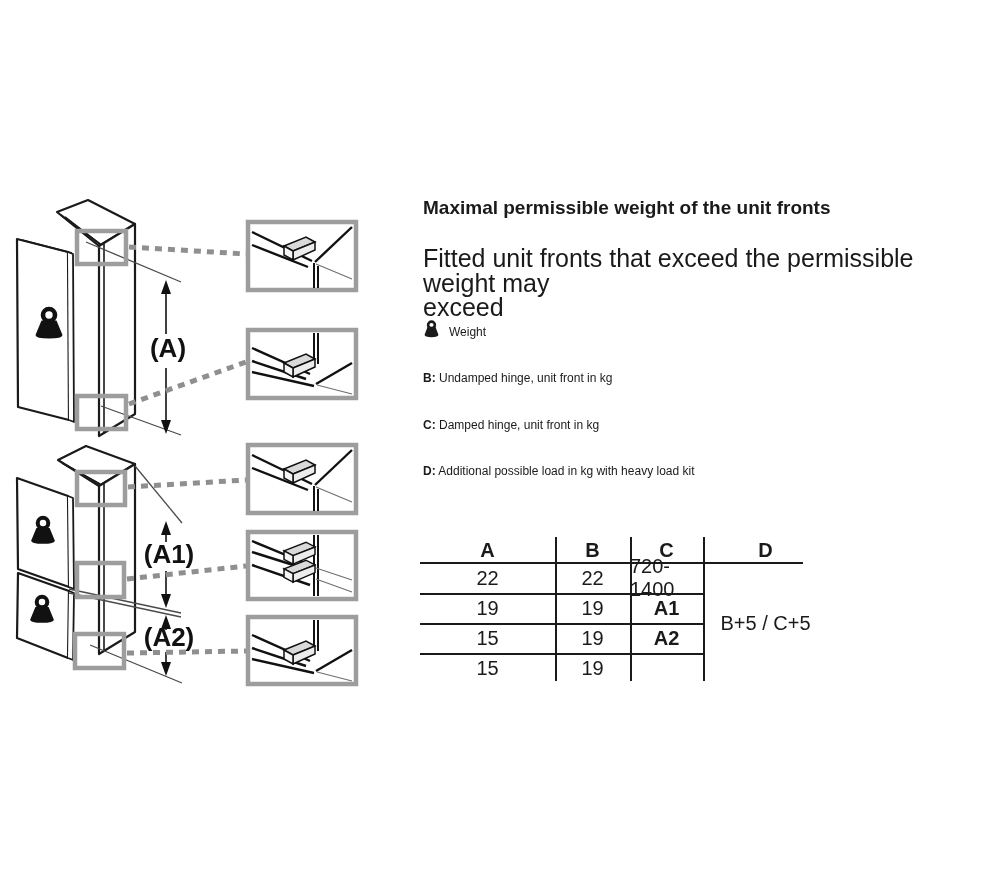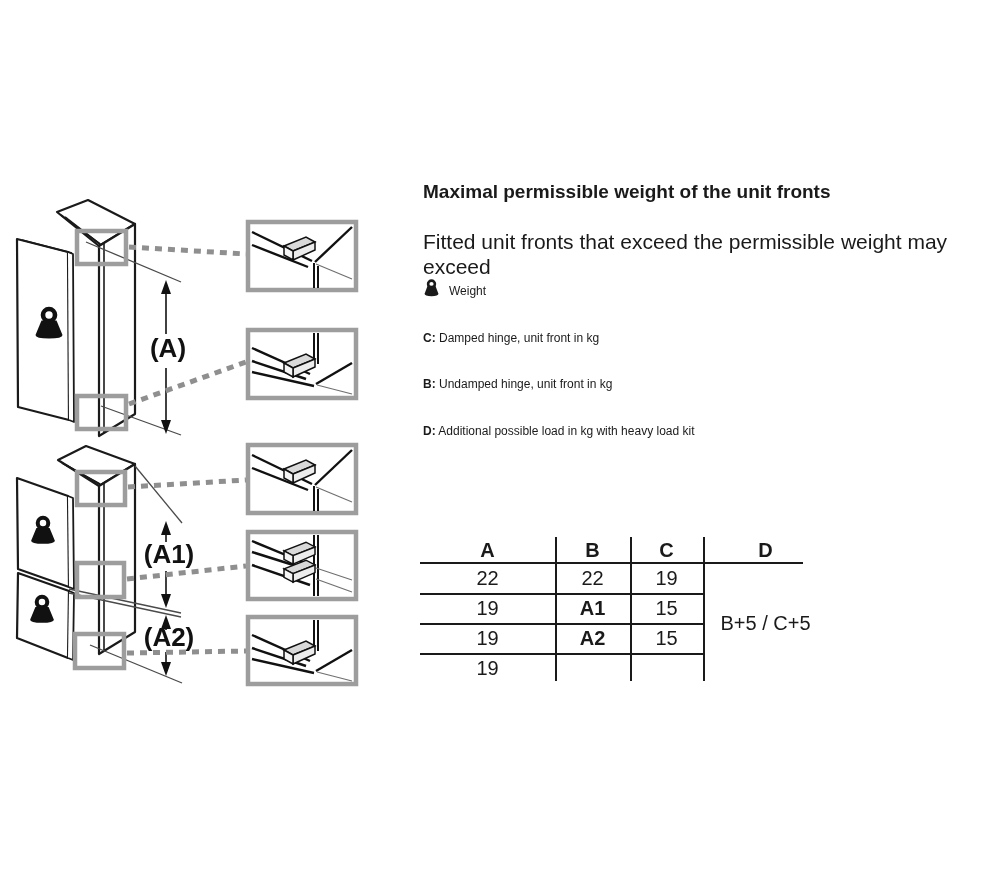--- a/index.html
+++ b/index.html
@@ -4,23 +4,23 @@
 <style>
   html,body { margin:0; padding:0; background:#fff; }
   .page {
     position:relative; width:1000px; height:887px; background:#ffffff;
     font-family:"Liberation Sans", sans-serif; color:#1a1a1a; overflow:hidden;
   }
   
   .diagram-svg { position:absolute; left:0; top:190px; }
   .dimlabel { font-family:"Liberation Sans", sans-serif; font-weight:bold; font-size:26px; fill:#111; }
   
-  .textcol { position:absolute; left:423px; top:181px; width:552px; }
+  .textcol { position:absolute; left:423px; top:197px; width:552px; }
   .doc-title { font-size:19px; font-weight:bold; margin:0 0 27px 0; }
-  .doc-paragraph { font-size:21px; line-height:24.5px; margin:0; }
+  .doc-paragraph { font-size:25px; line-height:24.5px; margin:0; }
   .doc-paragraph span { display:block; }
   .def-line { font-size:12px; line-height:24.5px; white-space:nowrap; }
   .def-line.spaced { margin-top:22px; }
   .def-term { font-weight:bold; }
   .inline-weight-icon { display:inline-block; vertical-align:-2px; margin-right:9px; }
   
   .table-wrap { position:absolute; left:420px; top:537px; width:412px; height:150px; font-size:20px; }
   .tgrid { display:grid; grid-template-columns:135px 75px 73px 125px; grid-template-rows:26px 30px 30px 30px 30px; }
   .tc { display:flex; align-items:center; justify-content:center; }
   .tc.bold { font-weight:bold; }
@@ -213,46 +213,47 @@
 
     <div class="def-line">
       <svg class="inline-weight-icon" width="17" height="18" viewBox="0 0 17 18">
         <circle cx="8.5" cy="5" r="3.4" fill="none" stroke="#1a1a1a" stroke-width="2.6"></circle>
         <path d="M 4.6 6.8 L 12.4 6.8 L 15.4 14.8 Q 15.4 17.2 8.5 17.2 Q 1.6 17.2 1.6 14.8 Z" fill="#1a1a1a"></path>
       </svg><span>Weight</span>
     </div>
 
 
     <div class="def-line spaced">
+      <span class="def-term">B:</span>
+      <span>Undamped hinge, unit front in kg</span>
+    </div>
+
+    <div class="def-line spaced">
       <span class="def-term">C:</span>
       <span>Damped hinge, unit front in kg</span>
-    </div>
-
-    <div class="def-line spaced">
-      <span class="def-term">B:</span>
-      <span>Undamped hinge, unit front in kg</span>
     </div>
 
     <div class="def-line spaced">
       <span class="def-term">D:</span>
       <span>Additional possible load in kg with heavy load kit</span>
     </div>
   </div>
 
   <div class="table-wrap">
     <div class="tgrid">
       <div class="tc bold">A</div>
       <div class="tc bold">B</div>
       <div class="tc bold">C</div>
       <div class="tc bold">D</div>
 
       <div class="tc">22</div>
       <div class="tc">22</div>
       <div class="tc merged">B+5 / C+5</div>
 
+      <div class="tc">720-1400</div>
       <div class="tc">19</div>
       <div class="tc">19</div>
 
       <div class="tc bold">A1</div>
       <div class="tc">15</div>
       <div class="tc">19</div>
 
       <div class="tc bold">A2</div>
       <div class="tc">15</div>
       <div class="tc">19</div>

